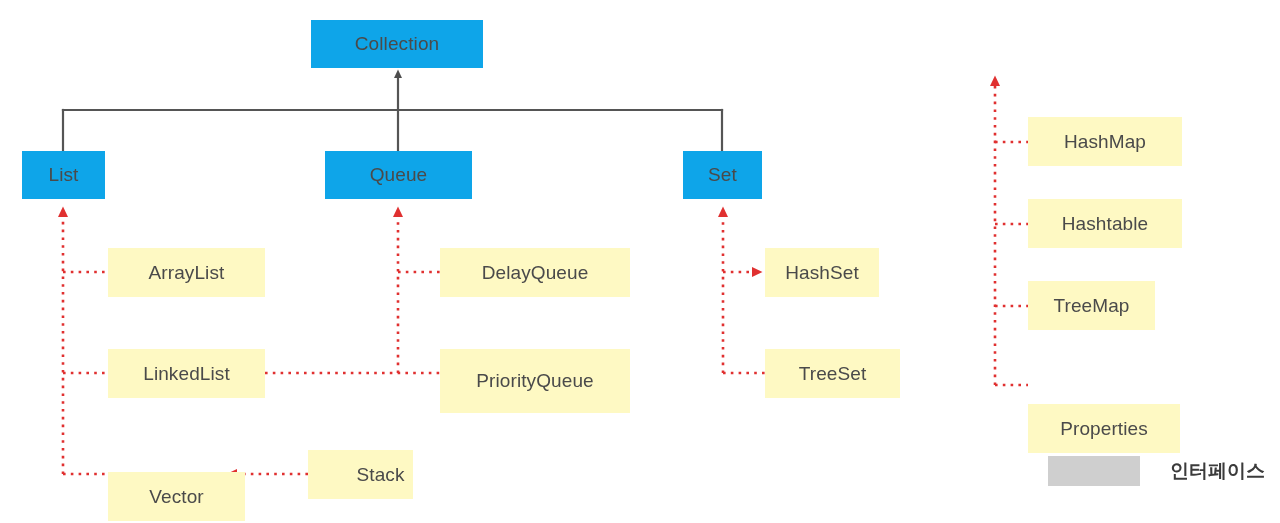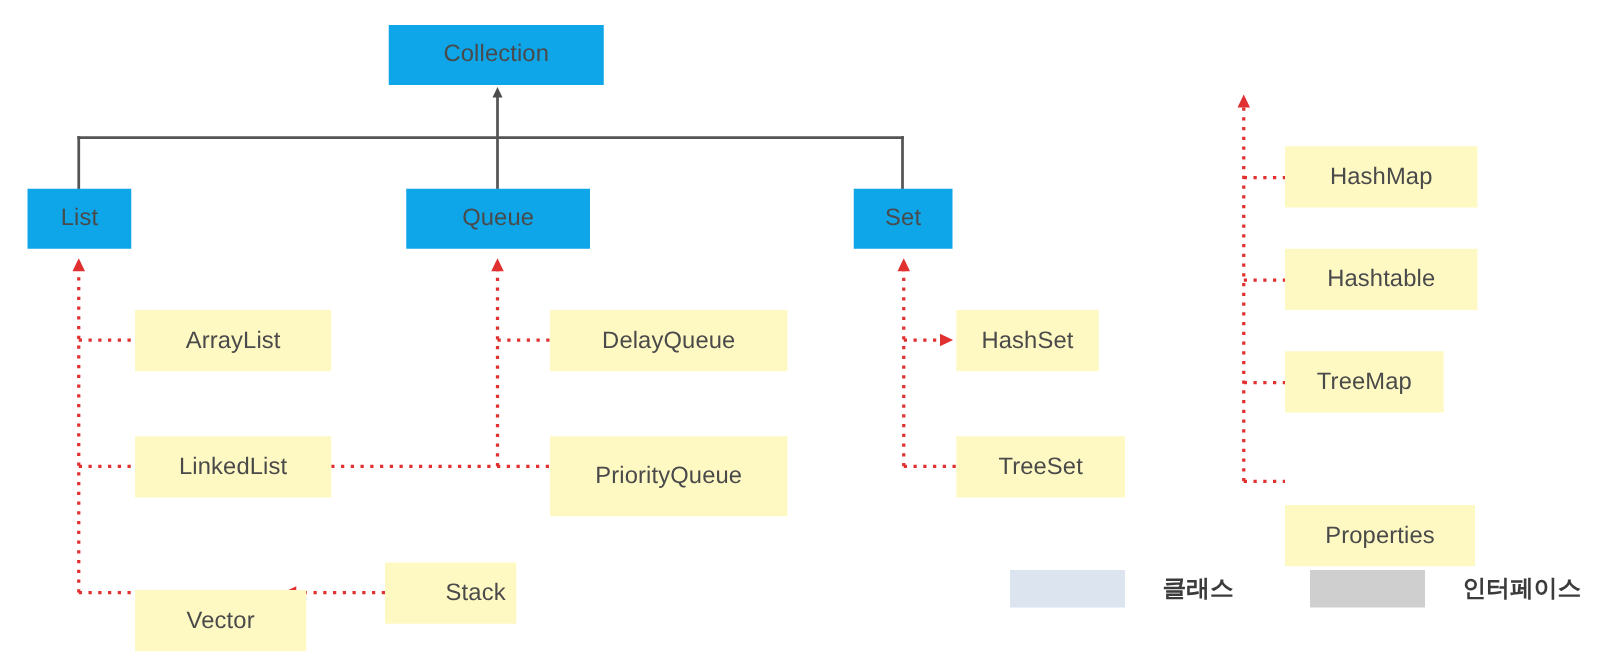--- a/index.html
+++ b/index.html
@@ -94,22 +94,18 @@
   <div class="node klass" style="left: 308px; top: 450px; width: 105px; height: 49px; padding-left: 40px;">Stack</div>
   <div class="node klass" style="left: 440px; top: 248px; width: 190px; height: 49px;">DelayQueue</div>
   <div class="node klass" style="left: 440px; top: 349px; width: 190px; height: 64px;">PriorityQueue</div>
   <div class="node klass" style="left: 765px; top: 248px; width: 114px; height: 49px;">HashSet</div>
   <div class="node klass" style="left: 765px; top: 349px; width: 135px; height: 49px;">TreeSet</div>
   <div class="node klass" style="left: 1028px; top: 117px; width: 154px; height: 49px;">HashMap</div>
   <div class="node klass" style="left: 1028px; top: 199px; width: 154px; height: 49px;">Hashtable</div>
   <div class="node klass" style="left: 1028px; top: 281px; width: 127px; height: 49px;">TreeMap</div>
   <div class="node klass" style="left: 1028px; top: 361px; width: 152px; height: 49px; margin-top: 43px;">Properties</div>
 
-  <div class="legend-item" style="left: 808px; top: 456px;">
-    <span class="legend-sw klass"></span>
-    <span class="legend-label">클래스</span>
-  </div>
   <div class="legend-item" style="left: 1048px; top: 456px;">
     <span class="legend-sw iface"></span>
     <span class="legend-label">인터페이스</span>
   </div>
 
 </div>
 
 </body></html>

